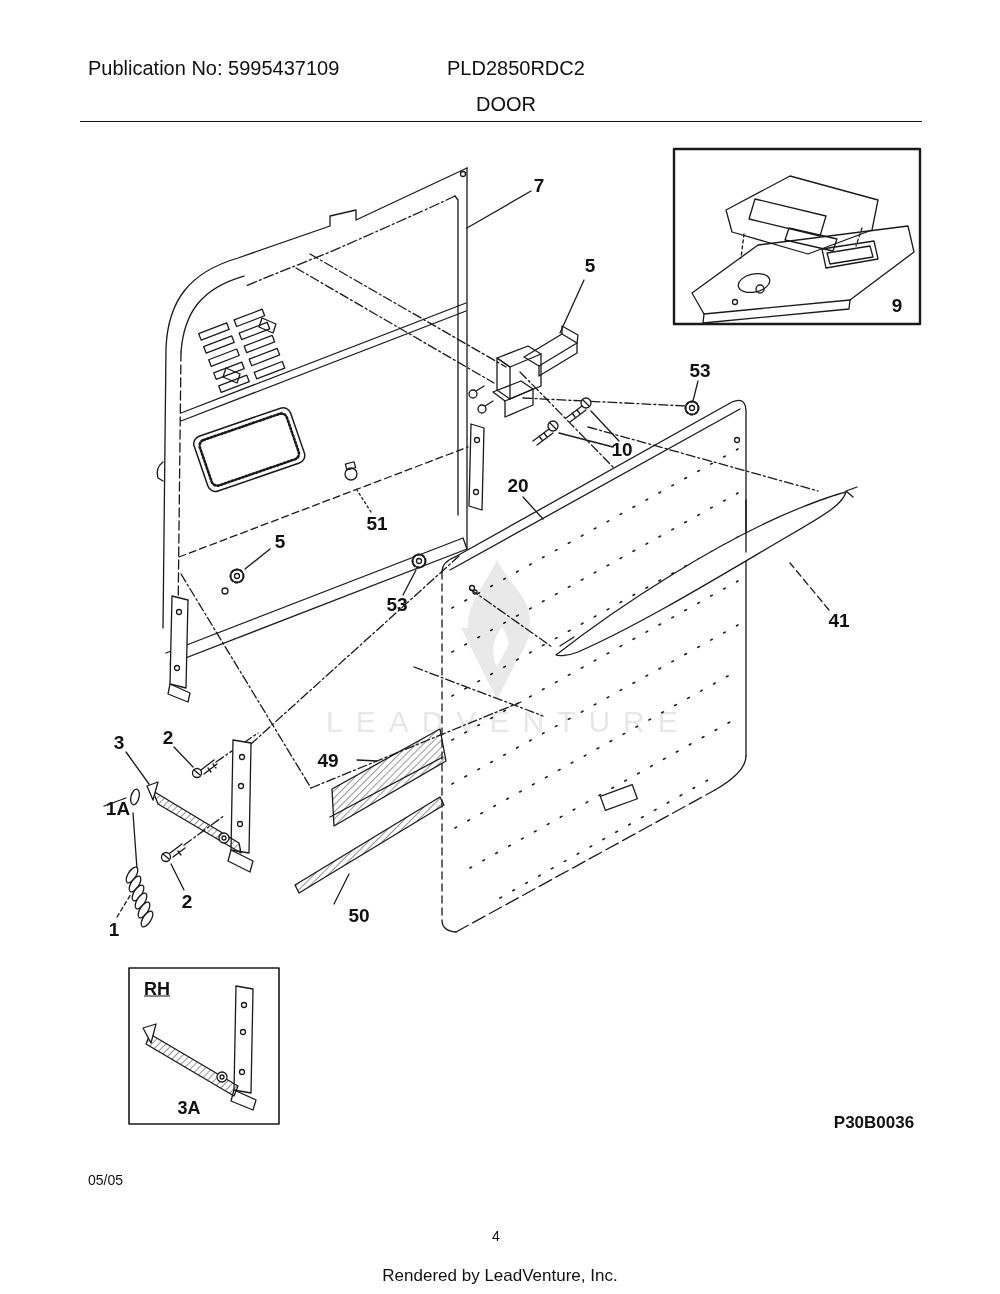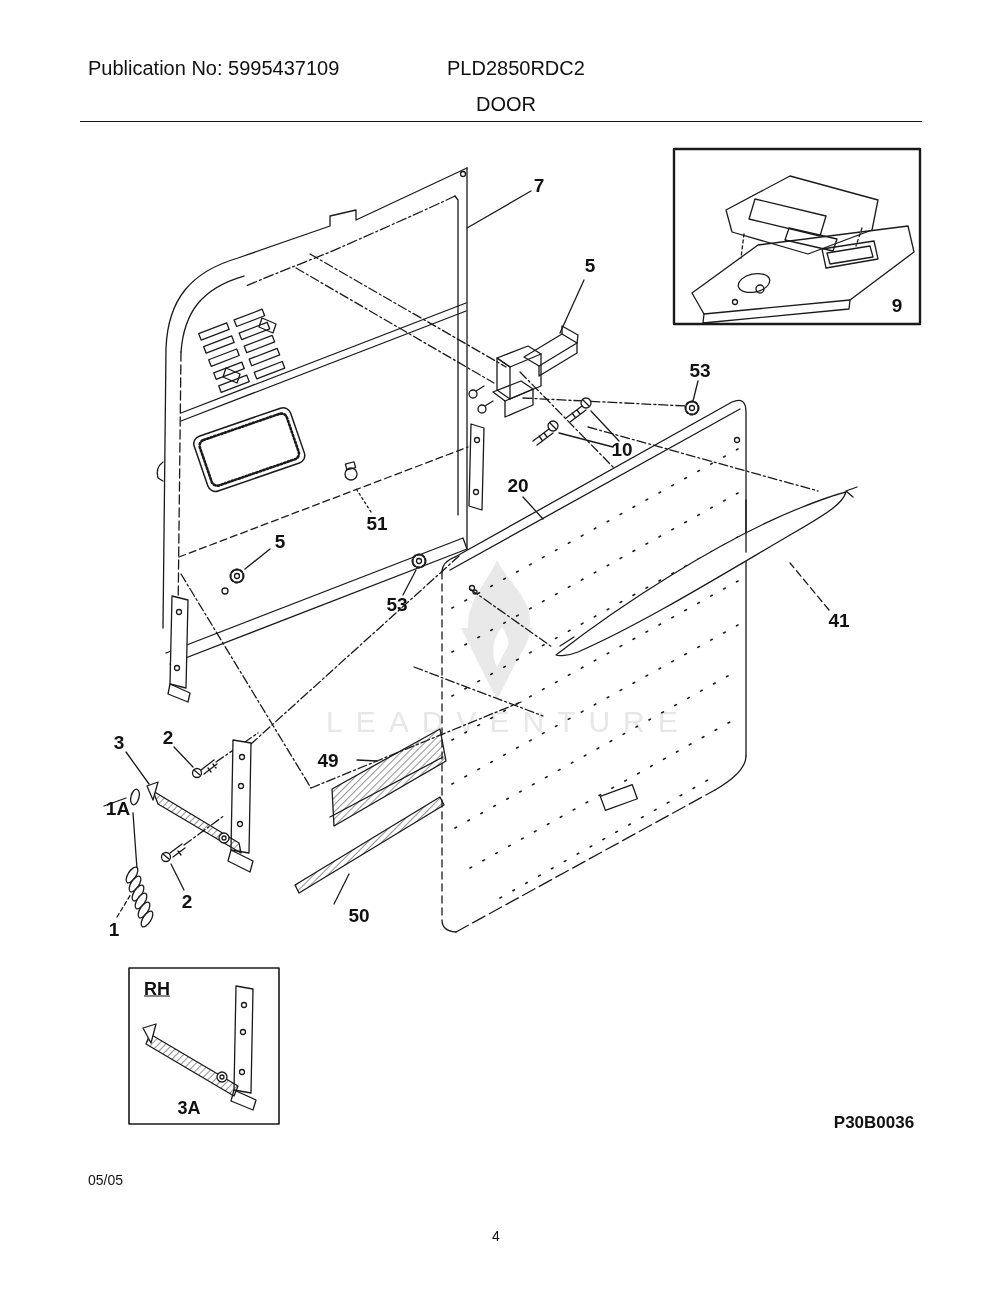--- a/index.html
+++ b/index.html
@@ -285,13 +285,14 @@
   <div class="lbl" style="left:328px;top:761px;">49</div>
   <div class="lbl" style="left:187px;top:902px;">2</div>
   <div class="lbl" style="left:114px;top:930px;">1</div>
   <div class="lbl" style="left:328px;top:916px;margin-left:31px;">50</div>
   <div class="lbl lbl-small" style="left:157px;top:989px;text-decoration:underline;">RH</div>
   <div class="lbl lbl-small" style="left:153px;top:1108px;margin-left:36px;">3A</div>
   <div class="partcode" style="left:864px;top:1123px;padding-left:20px;">P30B0036</div>
 
   <div class="ftr" style="left:88px;top:1172px;">05/05</div>
   <div class="ftr" style="left:492px;top:1228px;">4</div>
+  <div class="credit">Rendered by LeadVenture, Inc.</div>
 </div>
 
 </body></html>

